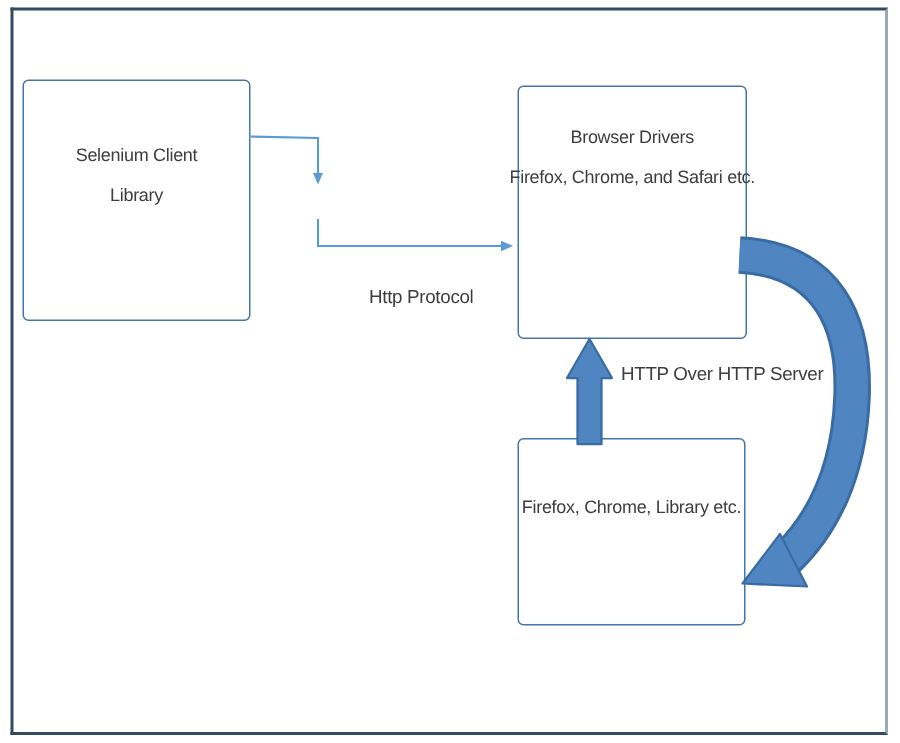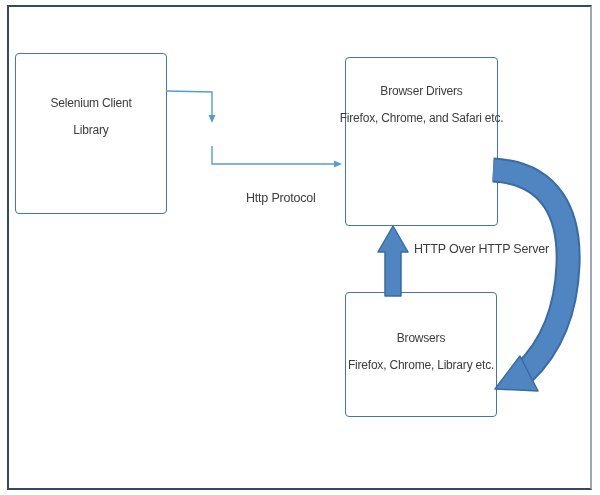--- a/index.html
+++ b/index.html
@@ -62,21 +62,20 @@
     <div class="bline">Selenium Client</div>
     <div class="bline">Library</div>
   </div>
 
   <div class="box box-drivers">
     <div class="bline">Browser Drivers</div>
     <div class="bline">Firefox, Chrome, and Safari etc.</div>
   </div>
 
   <div class="box box-browsers">
-    <div class="bline">Browsers</div>
     <div class="bline">Firefox, Chrome, Library etc.</div>
   </div>
 
   <svg class="arrows" viewBox="0 0 600 495" xmlns="http://www.w3.org/2000/svg">
     <defs>
       <marker id="ahDown" markerUnits="userSpaceOnUse" markerWidth="10" markerHeight="10" refX="1" refY="3.5" orient="auto">
         <path class="ah" d="M0,0 L8,3.5 L0,7 Z"></path>
       </marker>
     </defs>
 

